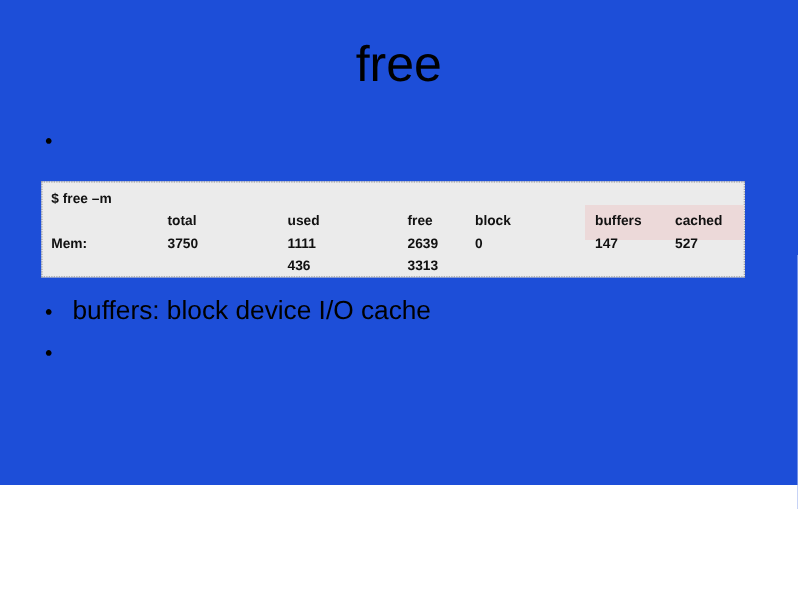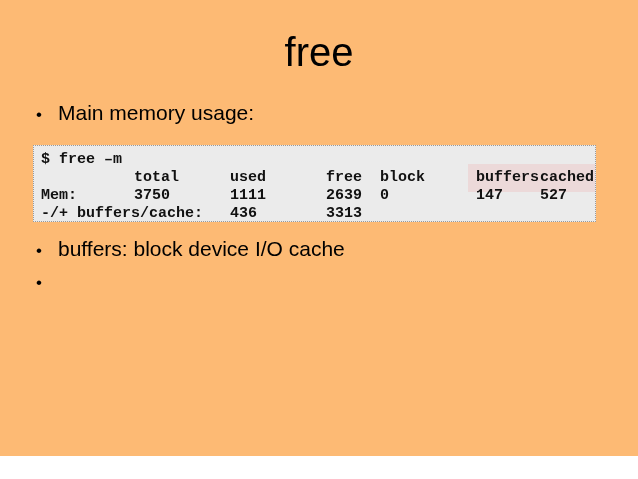--- a/index.html
+++ b/index.html
@@ -12,22 +12,22 @@
     height: 479px;
     overflow: hidden;
     font-family: "Liberation Sans", sans-serif;
     color: #000000;
     position: relative;
   }
 
   .slide {
     position: relative;
     width: 638px;
-    height: 456px;
-    background: #fdba74;
+    height: 388px;
+    background: #1d4ed8;
   }
 
   
   .slide-title {
     position: absolute;
     top: 28px;
     left: 0;
     width: 638px;
     text-align: center;
     font-size: 40px;
@@ -76,22 +76,22 @@
     background: #ebebeb;
     border: 1px dotted #9a9a9a;
     padding: 4px 0 0 0;
     overflow: hidden;
   }
 
   .code-line {
     position: relative;
     height: 13px;
     line-height: 13px;
-    font-family: Liberation Mono, monospace;
-    font-size: 15px;
+    font-family: Liberation Sans, sans-serif;
+    font-size: 11px;
     font-weight: bold;
     color: #111111;
     white-space: pre;
     letter-spacing: 0px;
   }
 
   
   .cl-label {
     position: absolute;
     left: 7px;
@@ -129,21 +129,20 @@
 </style>
 </head>
 <body>
 
 <div class="slide">
 
   <div class="slide-title">free</div>
 
   <div class="bullet" id="bullet-main">
     <span class="dot">•</span>
-    <span class="btext">Main memory usage:</span>
   </div>
 
   <div class="code-block">
 
     <div class="highlight"></div>
 
     <div class="code-line line-cmd">
       <span class="cl-label">$ free –m</span>
     </div>
 
@@ -160,21 +159,20 @@
       <span class="cl-label">Mem:</span>
       <span class="col col-total">3750</span>
       <span class="col col-used">1111</span>
       <span class="col col-free">2639</span>
       <span class="col col-shared">0</span>
       <span class="col col-buffers">147</span>
       <span class="col col-cached">527</span>
     </div>
 
     <div class="code-line line-bc">
-      <span class="cl-label">-/+ buffers/cache:</span>
       <span class="col col-total"></span>
       <span class="col col-used">436</span>
       <span class="col col-free">3313</span>
     </div>
 
   </div>
 
   <div class="bullet" id="bullet-buf">
     <span class="dot">•</span>
     <span class="btext">buffers: block device I/O cache</span>

